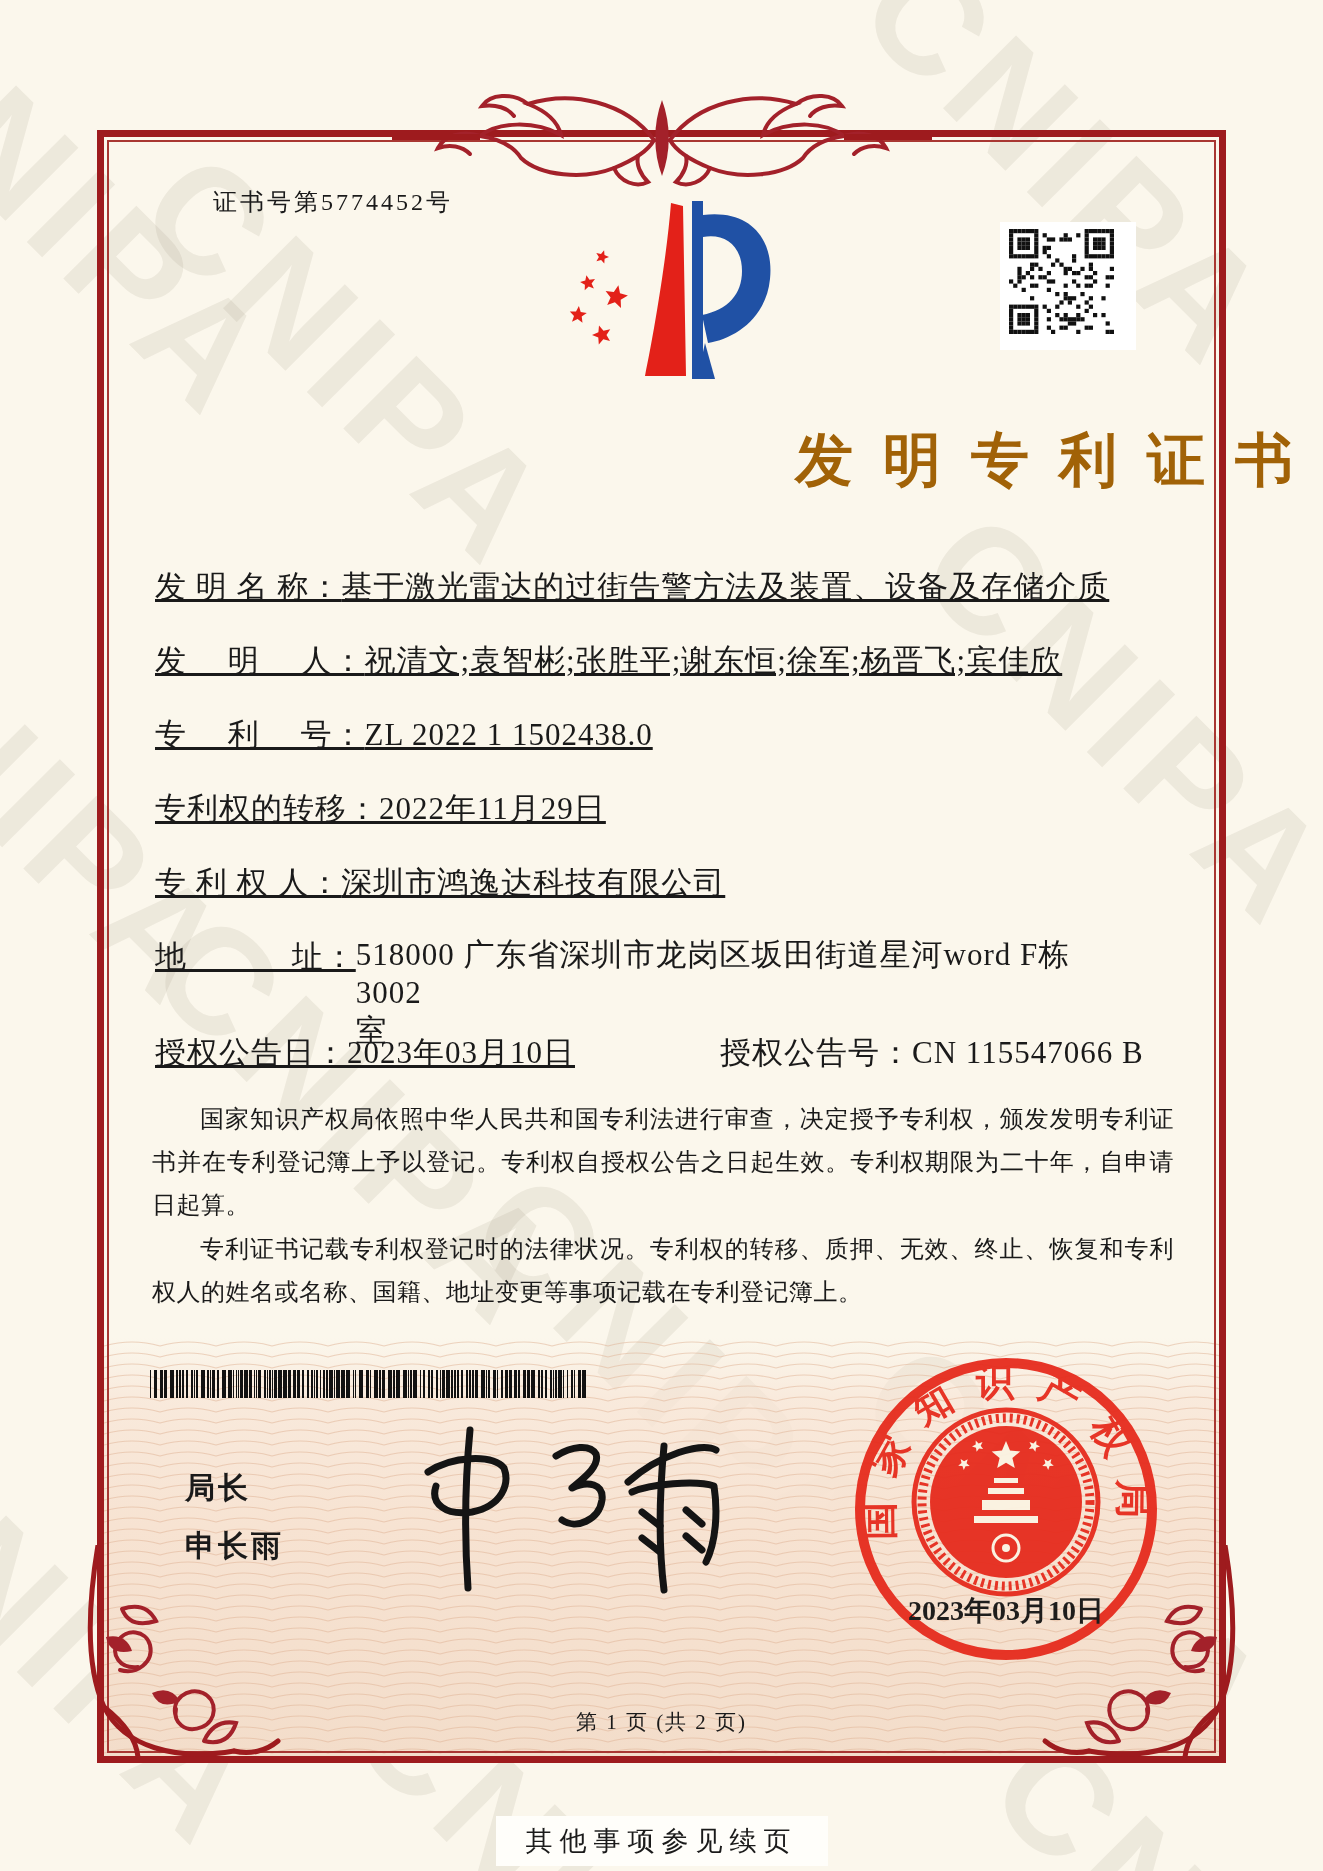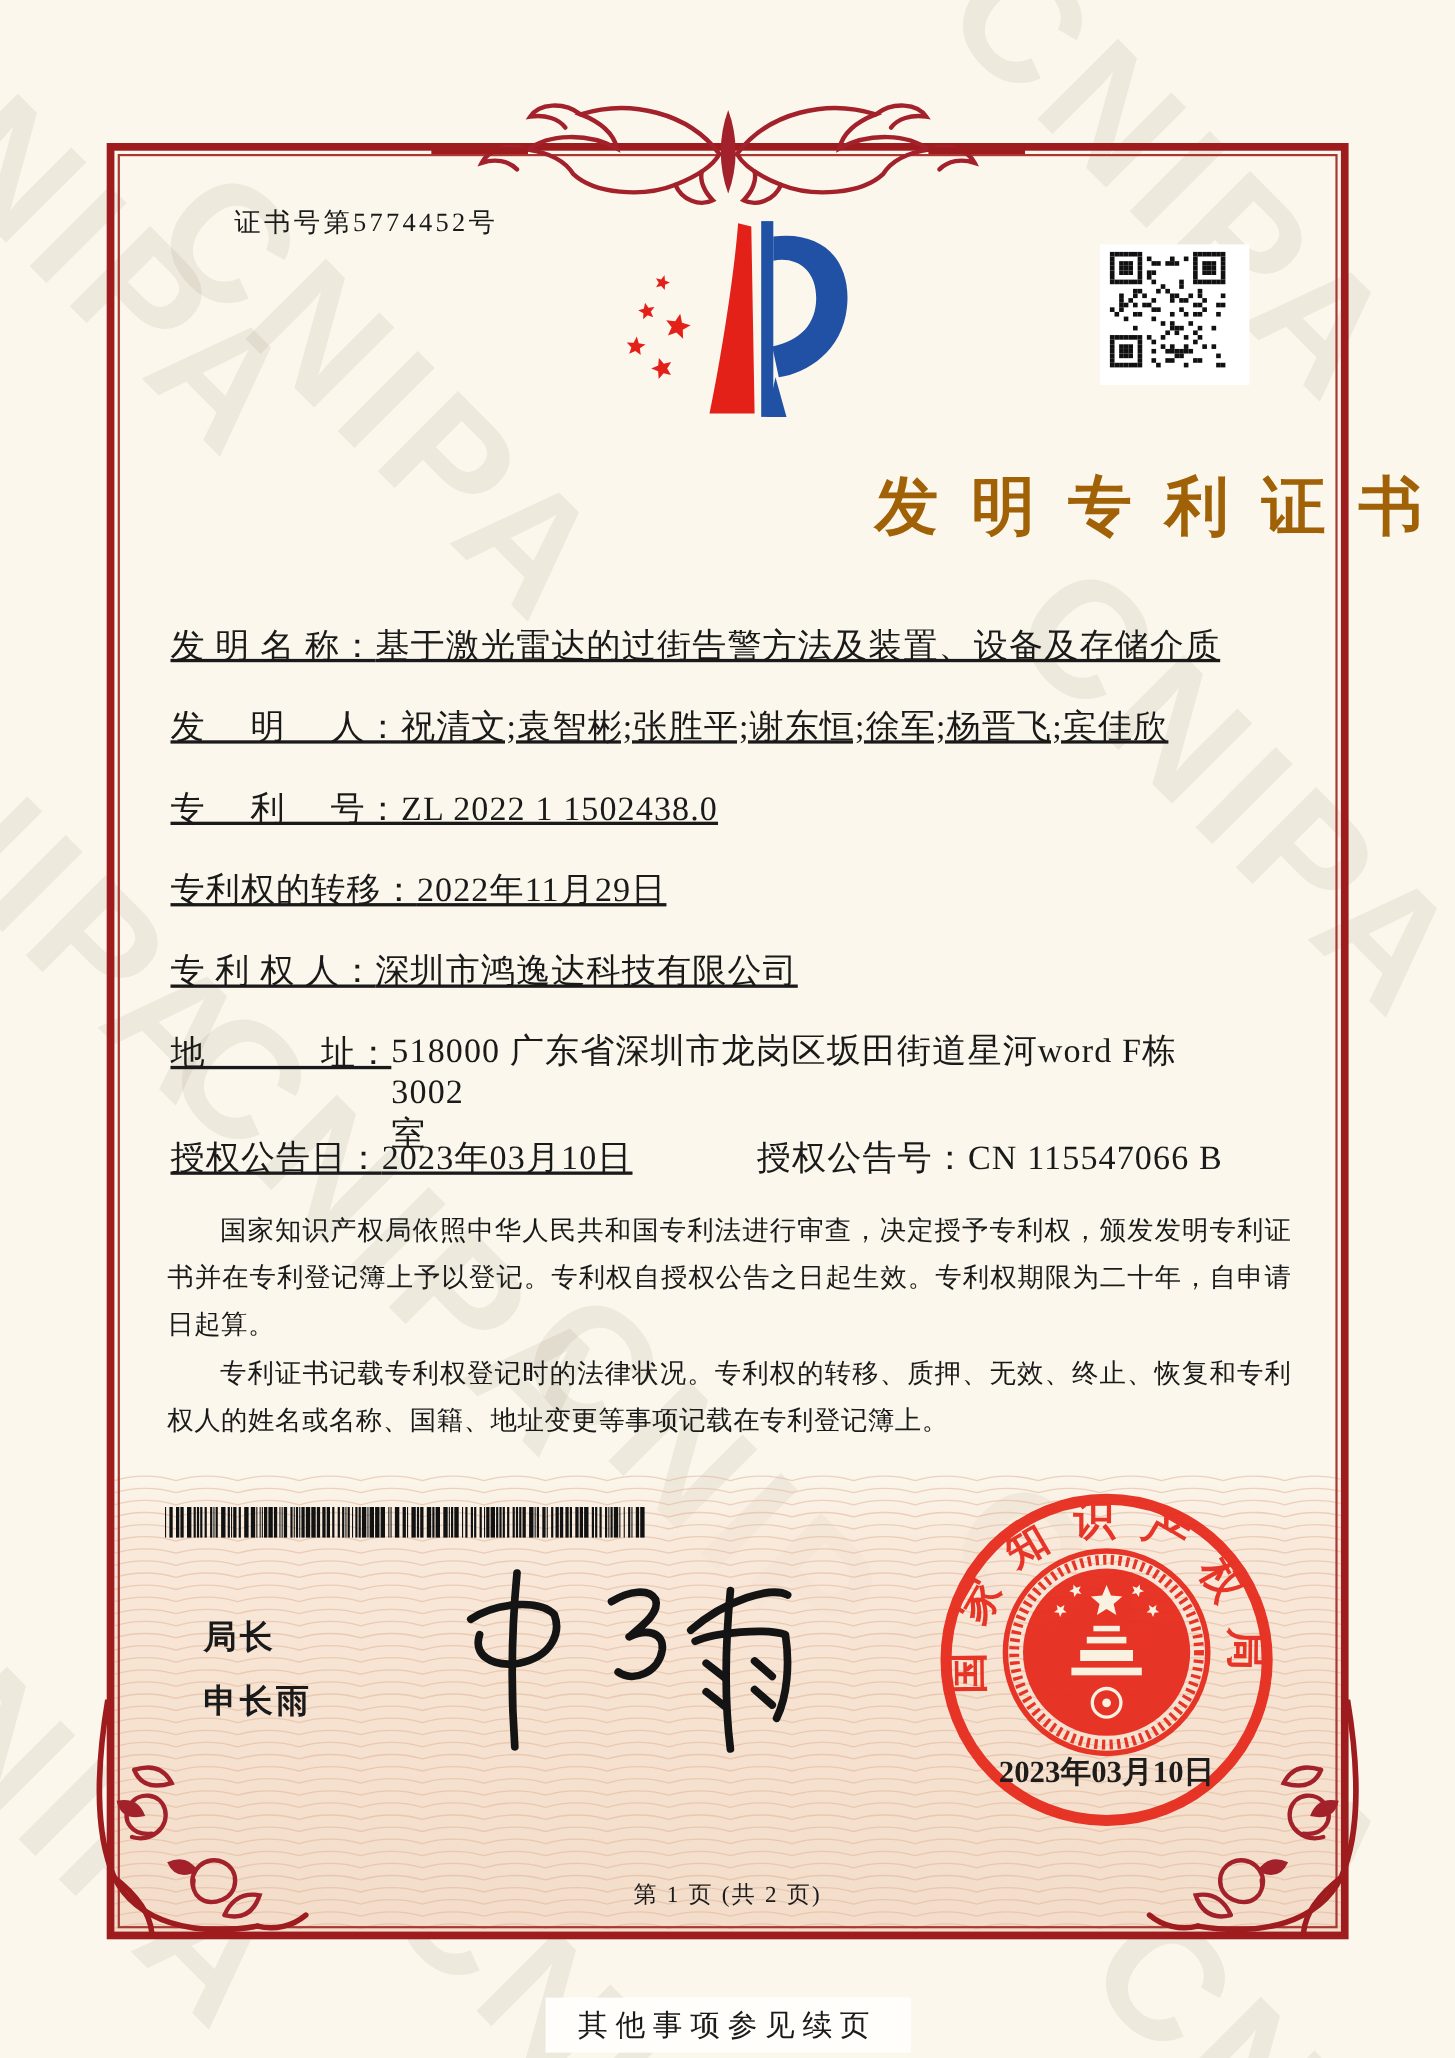--- a/index.html
+++ b/index.html
@@ -22,21 +22,21 @@
   .orn{position:absolute;z-index:4;}
   
   .abs{position:absolute;z-index:5;}
   .cert-no{left:213px;top:186px;font-size:24px;letter-spacing:3px;}
   .title{left:0;top:422px;width:100%;text-align:right;font-size:58px;font-weight:700;
          letter-spacing:30px;text-indent:30px;color:#a16207;}
   .row{left:155px;font-size:31px;white-space:nowrap;text-decoration:underline;}
   .lab{white-space:pre;letter-spacing:1px;}
   .val{letter-spacing:1px;}
   .addr-val{display:inline-block;vertical-align:top;white-space:pre-line;width:770px;line-height:38px;}
-  .val2wrap{position:absolute;left:533px;top:0;white-space:nowrap;}
+  .val2wrap{position:absolute;left:565px;top:0;white-space:nowrap;}
   .para{left:152px;width:1022px;font-size:24px;line-height:43px;text-indent:2em;
         text-align:justify;letter-spacing:.5px;}
   .director{left:185px;top:1468px;font-family:"Liberation Sans","DejaVu Sans",sans-serif;
             font-weight:700;font-size:30px;letter-spacing:3px;z-index:6;}
   .director2{left:185px;top:1526px;}
   .page-info{left:104px;top:1708px;width:1115px;text-align:center;font-size:21px;letter-spacing:2px;z-index:6;}
   .continuation{left:50%;transform:translateX(-50%);top:1780px;background:#FFFEFA;
                 padding:7px 30px;font-size:27px;letter-spacing:7px;z-index:5;white-space:nowrap;margin-top:36px;}
   svg{display:block;}
 </style>

